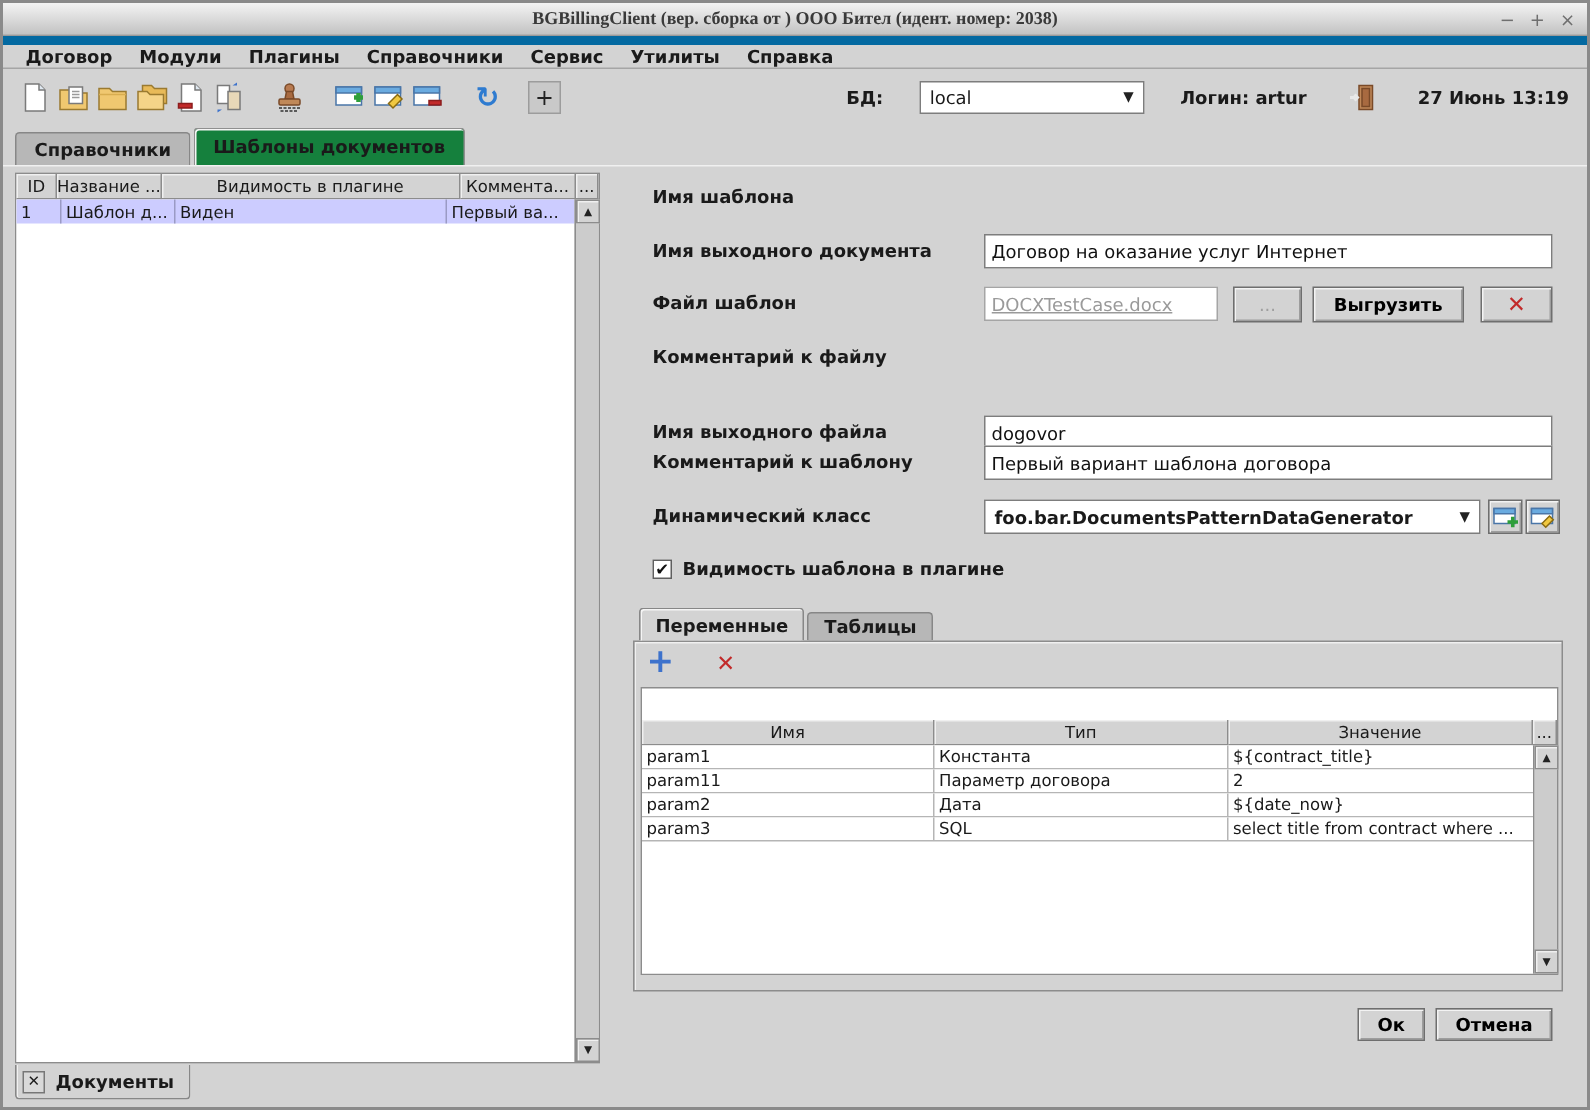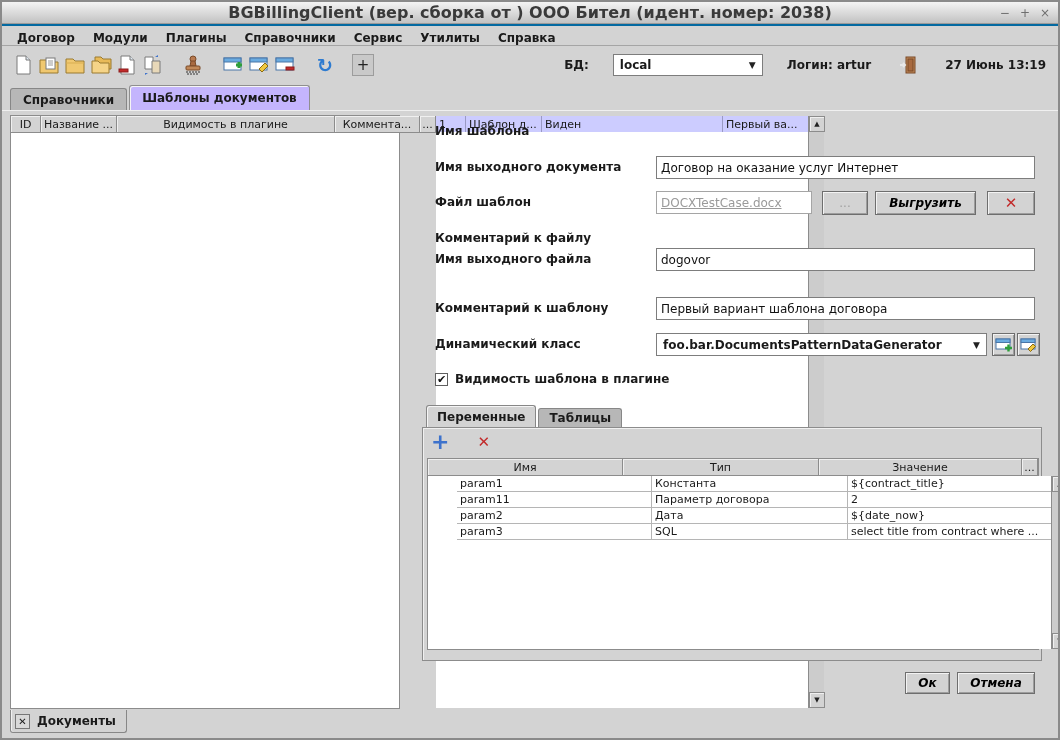--- a/index.html
+++ b/index.html
@@ -10,74 +10,74 @@
     background:#d3d3d3; border:2px solid #8a8a8a; outline:1px solid #5c5c5c;
     overflow:hidden;
   }
   
   .titlebar {
     position:absolute; top:0; left:0; right:0; height:22px;
     background:linear-gradient(#f4f4f4, #c2c2c2);
     border-bottom:1px solid #9a9a9a;
     display:flex; align-items:center; justify-content:center;
   }
-  .titlebar .title { font-weight:bold; color:#3a3a3a; font-size:16px; }
+  .titlebar .title { font-weight:bold; color:#3a3a3a; font-size:12px;font-family:Liberation Serif, serif; }
   .winctrl { position:absolute; right:8px; top:0; height:22px; display:flex; gap:10px; align-items:center; color:#6f6f6f; font-size:12px; }
   .winctrl span { cursor:default; }
   
   .menubar {
     position:absolute; top:22px; left:0; right:0; height:22px;
-    background:#d3d3d3; border-top:2px solid #0369a1; border-bottom:1px solid #a5a5a5;
-    display:flex; align-items:flex-end; padding-left:6px;
+    background:#d3d3d3; border-top:6px solid #0369a1; border-bottom:1px solid #a5a5a5;
+    display:flex; align-items:center; padding-left:6px;
   }
   .menu-item { font-weight:bold; padding:0 9px; }
   
   .toolbar {
     position:absolute; top:45px; left:0; right:0; height:36px;
     background:#d3d3d3; display:flex; align-items:center; padding:0 8px;
   }
   .tb-icon { width:26px; height:26px; display:inline-flex; align-items:center; justify-content:center; }
   .tb-gap { width:14px; }
   .tb-plusbtn {
     width:22px; height:22px; margin-left:14px; background:#c9c9c9;
     border:1px solid #9c9c9c; display:flex; align-items:center; justify-content:center;
     font-size:15px; color:#222;
   }
   .tb-right { margin-left:auto; display:flex; align-items:center; gap:24px; padding-right:4px; }
   .tb-label { font-weight:bold; }
   .combo {
     background:#fff; border:1px solid #7d7d7d; height:22px;
     display:flex; align-items:center; padding:0 6px; position:relative;
   }
-  .combo .combo-text { font-weight:bold; flex:1; }
+  .combo .combo-text { font-weight:normal; flex:1; }
   .combo .arrow { color:#222; font-size:9px; margin-left:8px; }
   .db-combo { width:150px; }
   .refresh-glyph { color:#2e7bd0; font-size:19px; font-weight:bold; line-height:1; }
   
   .tabstrip {
     position:absolute; top:83px; left:0; right:0; height:25px;
     display:flex; align-items:flex-end; padding-left:8px;
   }
   .tab {
     height:22px; padding:0 12px; display:flex; align-items:center;
     font-weight:bold; background:#b7b7b7;
     border:1px solid #878787; border-bottom:none;
     border-top-left-radius:3px; border-top-right-radius:3px;
     margin-right:2px; position:relative;
   }
-  .tab.active { background:#c4b5fd; height:25px; border-color:#8f8f8f; box-shadow:inset 1px 1px 0 #f5f5f5; z-index:2; }
+  .tab.active { background:#15803d; height:25px; border-color:#8f8f8f; box-shadow:inset 1px 1px 0 #f5f5f5; z-index:2; }
   
   .content {
     position:absolute; top:108px; left:0; right:0; height:602px;
     background:#d3d3d3; border-top:1px solid #f0f0f0;
   }
   
   .left-table {
     position:absolute; left:8px; top:4px; width:390px; height:594px;
-    border:1px solid #8c8c8c; background:#fff; display:flex; flex-direction:row;
+    border:1px solid #8c8c8c; background:#fff; display:flex; flex-direction:column;
   }
   .lt-header { display:flex; height:17px; background:#d3d3d3; }
   .th-cell {
     border-right:1px solid #8c8c8c; border-bottom:1px solid #8c8c8c;
     box-shadow:inset 1px 1px 0 #f0f0f0;
     display:flex; align-items:center; justify-content:center;
     font-size:11px; overflow:hidden; white-space:nowrap; background:#d3d3d3;
   }
   .lt-body { display:flex; flex:1; }
   .lt-rows { flex:1; background:#fff; }
@@ -103,21 +103,21 @@
     background:#fff; border:1px solid #7d7d7d; padding:0 4px;
     font-family:"DejaVu Sans", sans-serif; font-size:12px; color:#111;
   }
   .text-input.disabled { color:#9a9a9a; border-color:#a5a5a5; }
   .btn {
     background:#d3d3d3; border:1px solid #6e6e6e;
     box-shadow:inset 1px 1px 0 #f3f3f3, inset -1px -1px 0 #9d9d9d;
     font-family:"DejaVu Sans", sans-serif; font-size:12px; height:24px;
     display:inline-flex; align-items:center; justify-content:center; cursor:default;
   }
-  .btn.bold { font-weight:bold;font-style:italic; }
+  .btn.bold { font-weight:bold; }
   .btn.disabled { color:#9f9f9f; }
   .x-glyph { color:#c22a2a; font-weight:bold; font-size:15px; }
   .combo.dyn { position:absolute; left:234px; top:0; width:331px; height:23px; background:#fff; }
   .combo.dyn .combo-text { font-weight:bold; font-size:12px; }
   .mini-iconbtn {
     position:absolute; top:0; width:23px; height:23px; background:#d3d3d3;
     border:1px solid #6e6e6e; box-shadow:inset 1px 1px 0 #f3f3f3, inset -1px -1px 0 #9d9d9d;
     display:flex; align-items:center; justify-content:center;
   }
   
@@ -140,23 +140,23 @@
     position:absolute; left:0; top:316px; width:620px; height:234px;
     border:1px solid #8c8c8c; box-shadow:inset 1px 1px 0 #f0f0f0; background:#d3d3d3;
   }
   .var-toolbar { position:absolute; left:8px; top:3px; display:flex; gap:28px; align-items:center; height:22px; }
   .plus-glyph { color:#3d72cc; font-size:22px; font-weight:bold; line-height:1; }
   .x-glyph-sm { color:#c22a2a; font-weight:bold; font-size:15px; }
   .var-table {
     position:absolute; left:4px; top:30px; width:612px; height:192px;
     border:1px solid #8c8c8c; background:#fff; display:flex; flex-direction:column;
   }
-  .vt-header { display:flex; height:17px; }
+  .vt-header { display:flex; height:17px;margin-top:21px; }
   .vt-body { display:flex; flex:1; }
-  .vt-rows { flex:1; background:#fff;margin-left:29px; }
+  .vt-rows { flex:1; background:#fff; }
   .vt-row { display:flex; height:16px; border-bottom:1px solid #b5b5b5; background:#fff; }
   .vt-cell {
     border-right:1px solid #b5b5b5; display:flex; align-items:center;
     padding-left:3px; font-size:11px; overflow:hidden; white-space:nowrap;
   }
   
   .footer-btns { position:absolute; left:0; top:561px; width:620px; }
   
   .bottom-strip { position:absolute; left:0; top:708px; right:0; height:28px; display:flex; align-items:flex-start; padding-left:8px; background:#d3d3d3; }
   .bottom-tab {
@@ -341,21 +341,21 @@
         <button class="btn bold" style="position:absolute; left:453px; top:0; width:101px">Выгрузить</button>
         <button class="btn" style="position:absolute; left:565px; top:0; width:48px">
             <span class="x-glyph">✕</span>
           </button>
       </div>
 
       <div class="form-row" style="top:116px">
         <span class="form-label">Комментарий к файлу</span>
       </div>
 
-      <div class="form-row" style="top:137px">
+      <div class="form-row" style="top:166px">
         <span class="form-label">Имя выходного файла</span>
         <input class="text-input" type="text" value="dogovor" style="">
       </div>
 
       <div class="form-row" style="top:186px">
         <span class="form-label">Комментарий к шаблону</span>
         <input class="text-input" type="text" value="Первый вариант шаблона договора" style="">
       </div>
 
       <div class="form-row" style="top:222px">

